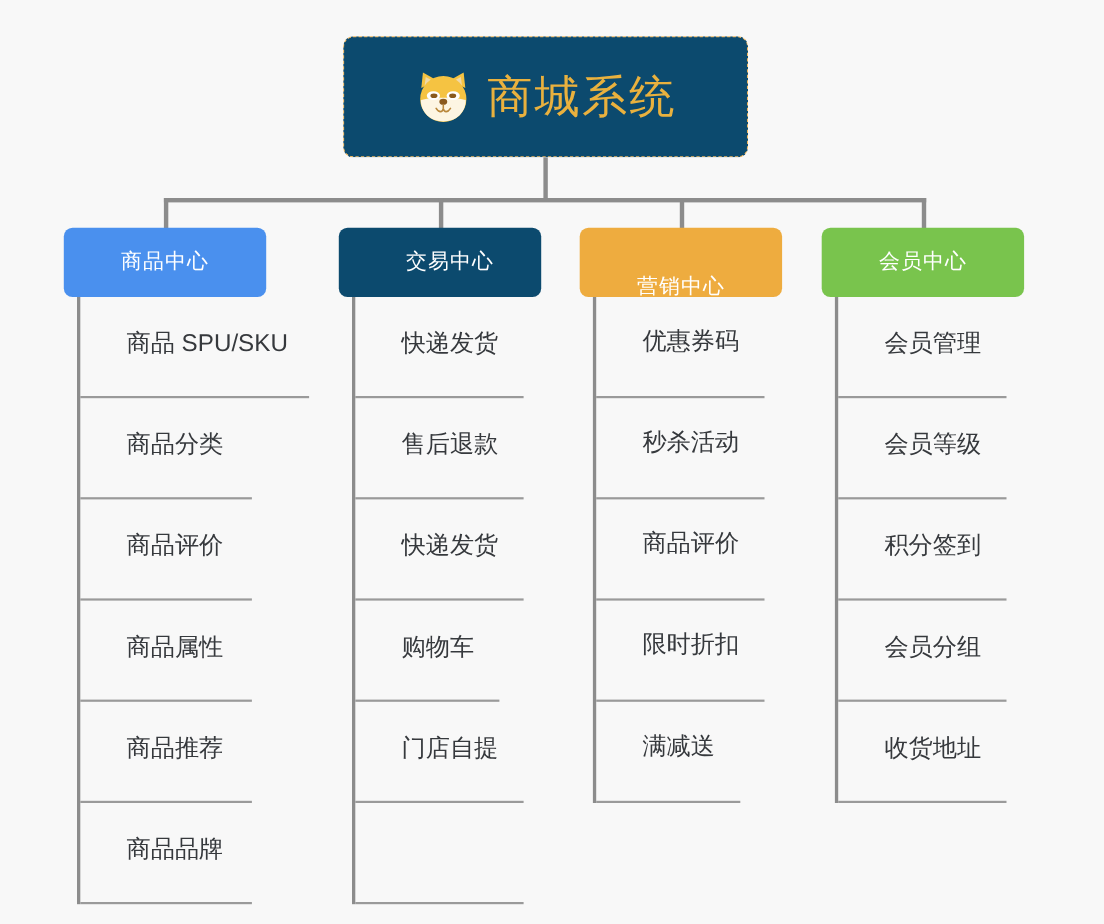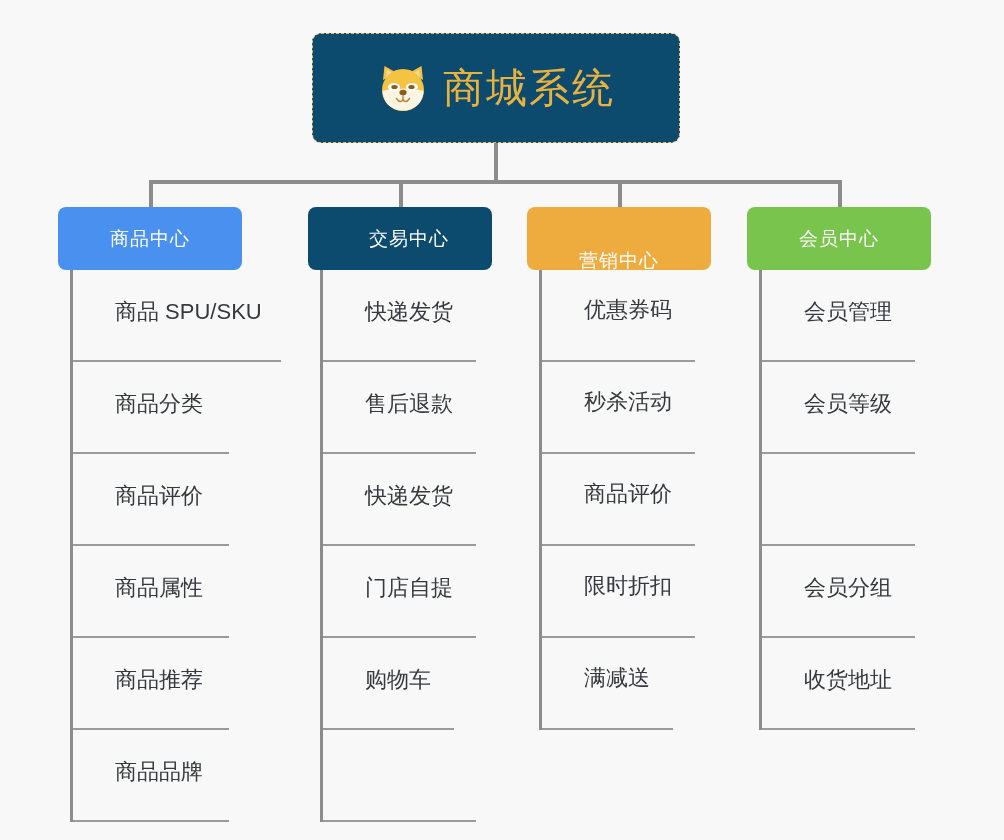--- a/index.html
+++ b/index.html
@@ -216,29 +216,29 @@
         </div>
         <div class="leaf-item">
           <span class="leaf-underline" style="width: 153px;"></span>
           <span class="leaf-text">售后退款</span>
         </div>
         <div class="leaf-item">
           <span class="leaf-underline" style="width: 153px;"></span>
           <span class="leaf-text">快递发货</span>
         </div>
         <div class="leaf-item">
-          <span class="leaf-underline" style="width: 153px;"></span>
-          <span class="leaf-text">门店自提</span>
-        </div>
-        <div class="leaf-item">
           <span class="leaf-underline" style="width: 131px;"></span>
           <span class="leaf-text">购物车</span>
         </div>
         <div class="leaf-item">
           <span class="leaf-underline" style="width: 153px;"></span>
+          <span class="leaf-text">门店自提</span>
+        </div>
+        <div class="leaf-item">
+          <span class="leaf-underline" style="width: 153px;"></span>
         </div>
       </div>
       <div class="cat-box" style="left: 527px; width: 184px; background: rgb(238, 172, 63); align-items: flex-end;">
         <span class="cat-label">营销中心</span>
       </div>
       <div class="leaf-col" style="left: 539px; border-left-color: rgb(140, 140, 140); font-family: Liberation Mono, monospace;">
         <div class="leaf-item">
           <span class="leaf-underline" style="width: 153px;"></span>
           <span class="leaf-text">优惠券码</span>
         </div>
@@ -266,20 +266,21 @@
         <div class="leaf-item">
           <span class="leaf-underline" style="width: 153px;"></span>
           <span class="leaf-text">会员管理</span>
         </div>
         <div class="leaf-item">
           <span class="leaf-underline" style="width: 153px;"></span>
           <span class="leaf-text">会员等级</span>
         </div>
         <div class="leaf-item">
           <span class="leaf-underline" style="width: 153px;"></span>
+          <span class="leaf-text">积分签到</span>
         </div>
         <div class="leaf-item">
           <span class="leaf-underline" style="width: 153px;"></span>
           <span class="leaf-text">会员分组</span>
         </div>
         <div class="leaf-item">
           <span class="leaf-underline" style="width: 153px;"></span>
           <span class="leaf-text">收货地址</span>
         </div>
       </div>

